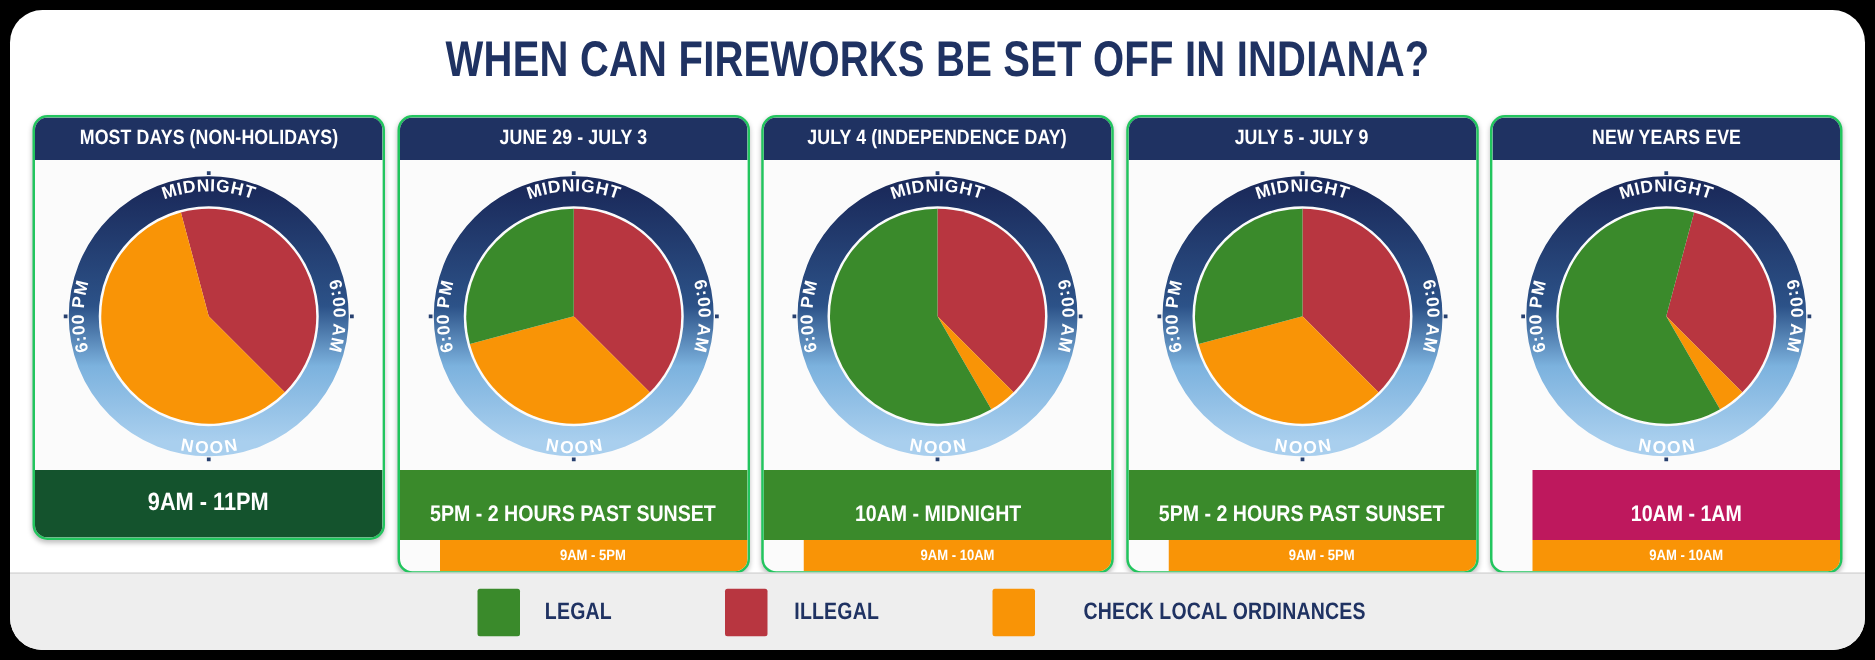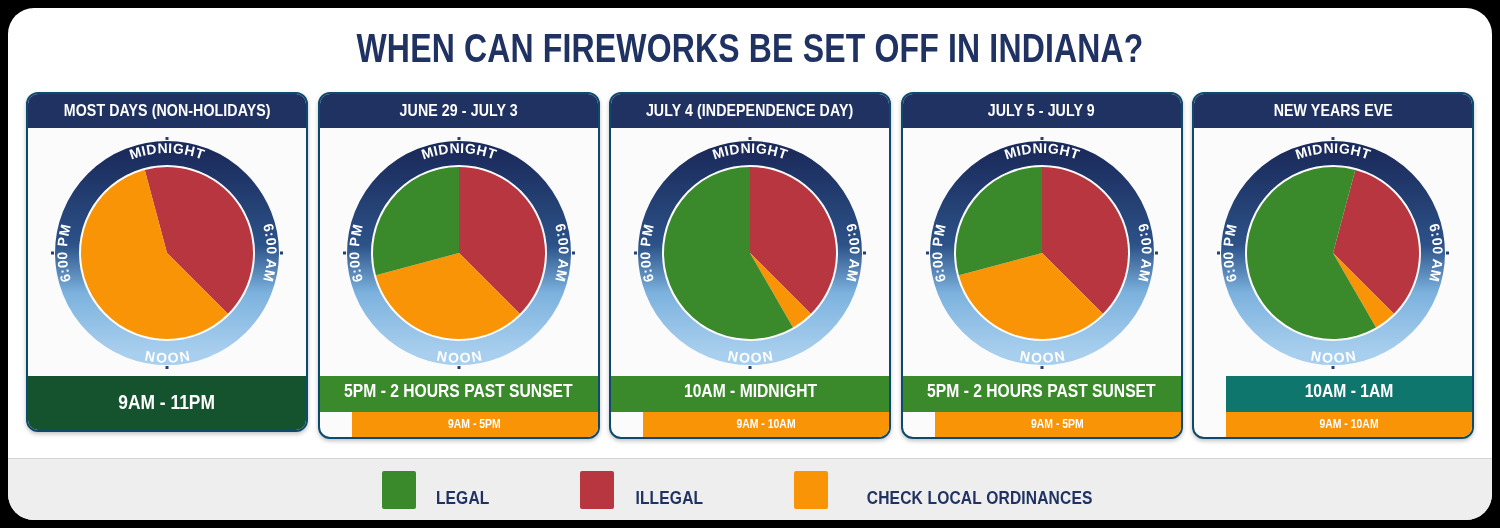--- a/index.html
+++ b/index.html
@@ -40,21 +40,21 @@
     position: absolute;
     top: 84px; left: 18px; right: 18px;
     height: 364px;
     display: flex;
     justify-content: space-between;
     align-items: flex-start;
   }
   .card {
     width: 282px;
     background: #fbfbfb;
-    border: 2px solid #0c4a6e;
+    border: 2px solid #22c55e;
     border-radius: 12px;
     overflow: hidden;
     display: flex;
     flex-direction: column;
     box-shadow: 0 2px 4px rgba(0,0,0,0.25);
     text-decoration: underline;
   }
   .card-header {
     background: #1f3262;
     color: #ffffff;
@@ -77,21 +77,21 @@
     min-height: 248px;
   }
   .clock { width: 232px; height: 232px; display: block; }
 
   .card-footers { display: flex; flex-direction: column; }
   .footer-main {
     color: #ffffff;
     text-align: center;
     font-size: 18px;
     font-weight: bold;
-    padding: 5px 4px 10px;
+    padding: 25px 4px 10px;
     white-space: nowrap;
   }
   .footer-main span { display: inline-block; transform: scaleX(0.87); }
   .footer-main.tall { padding: 15px 4px 16px; font-size: 20px; }
   .footer-sub {
     color: #ffffff;
     text-align: center;
     font-size: 12px;
     font-weight: bold;
     padding: 5px 4px 6px;
@@ -107,21 +107,21 @@
     height: 62px;
     background: #eeeeee;
     border-top: 1px solid #d4d4d4;
     display: flex;
     align-items: center;
     justify-content: center;
     gap: 0;
   }
   .legend-item {
     display: flex;
-    align-items: flex-end;
+    align-items: center;
     gap: 14px;
     margin: 0 42px;
   }
   .swatch {
     width: 34px; height: 38px;
     border-radius: 2px;
     flex: none;
   }
   .legend-label {
     color: #1f3262;
@@ -305,21 +305,21 @@
               <path d="M 116 116 L 138.26 32.93 A 86 86 0 0 1 176.81 176.81 Z" fill="#b83640"></path>
               <path d="M 116 116 L 176.81 176.81 A 86 86 0 0 1 159.00 190.48 Z" fill="#f99406"></path>
               <path d="M 116 116 L 159.00 190.48 A 86 86 0 1 1 138.26 32.93 Z" fill="#3a8a2b"></path>
               <text fill="#ffffff" font-size="14" font-weight="bold" font-family="&quot;Liberation Sans&quot;, sans-serif" letter-spacing="0.5"><textPath href="#top4" xlink:href="#top4" startOffset="50%" text-anchor="middle">MIDNIGHT</textPath></text>
               <text fill="#ffffff" font-size="14" font-weight="bold" font-family="&quot;Liberation Sans&quot;, sans-serif" letter-spacing="0.5"><textPath href="#bot4" xlink:href="#bot4" startOffset="50%" text-anchor="middle">NOON</textPath></text>
               <text fill="#ffffff" font-size="14" font-weight="bold" font-family="&quot;Liberation Sans&quot;, sans-serif" letter-spacing="0.5"><textPath href="#right4" xlink:href="#right4" startOffset="50%" text-anchor="middle">6:00 AM</textPath></text>
               <text fill="#ffffff" font-size="14" font-weight="bold" font-family="&quot;Liberation Sans&quot;, sans-serif" letter-spacing="0.5"><textPath href="#left4" xlink:href="#left4" startOffset="50%" text-anchor="middle">6:00 PM</textPath></text>
             </svg>
           </div>
           <div class="card-footers">
-            <div class="footer-main" style="background: #0f766e; margin-left: 32px;"><span>10AM - 1AM</span></div>
+            <div class="footer-main" style="background: #be185d; margin-left: 32px;"><span>10AM - 1AM</span></div>
             <div class="footer-sub" style="background: rgb(249, 148, 6);"><span>9AM - 10AM</span></div>
           </div>
         </div>
       </div>
 
     <div class="legend-bar">
         <div class="legend-item">
           <div class="swatch" style="background: rgb(58, 138, 43);"></div>
           <div class="legend-label"><span>LEGAL</span></div>
         </div>

